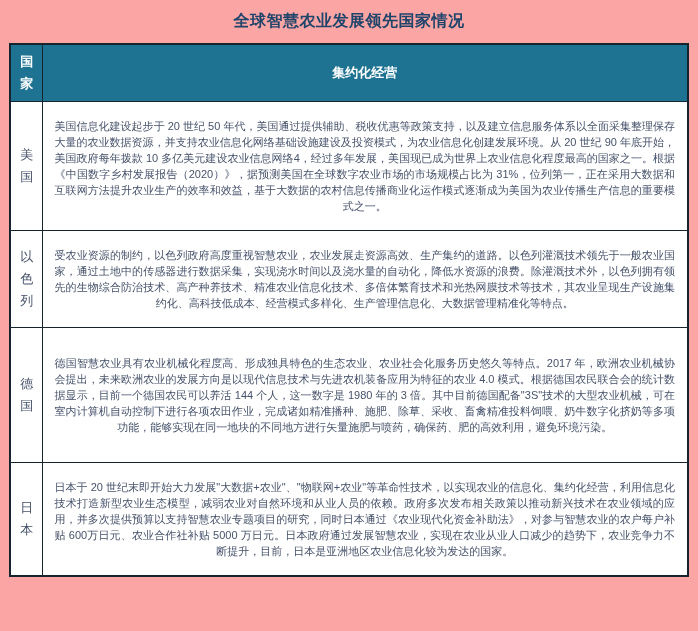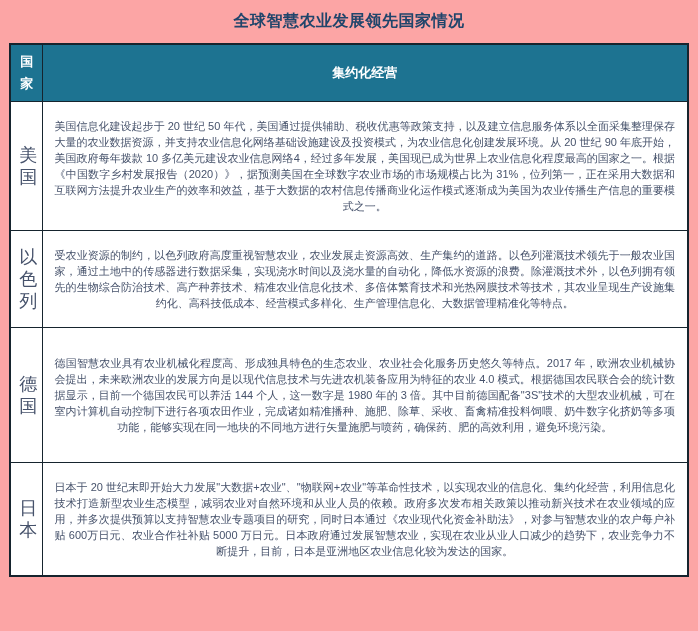--- a/index.html
+++ b/index.html
@@ -51,21 +51,21 @@
     display: inline-block;
     width: 14px;
     word-break: break-all;
     line-height: 22px;
     text-align: right;
   }
   td.country-cell {
     text-align: center;
     vertical-align: middle;
     color: #46526b;
-    font-size: 18px;
+    font-size: 13px;
     padding: 4px 0;
     background: #ffffff;
   }
   td.details-cell {
     color: #46526b;
     font-size: 11px;
     line-height: 16px;
     padding: 16px 12px;
     vertical-align: middle;
     text-align: justify;

